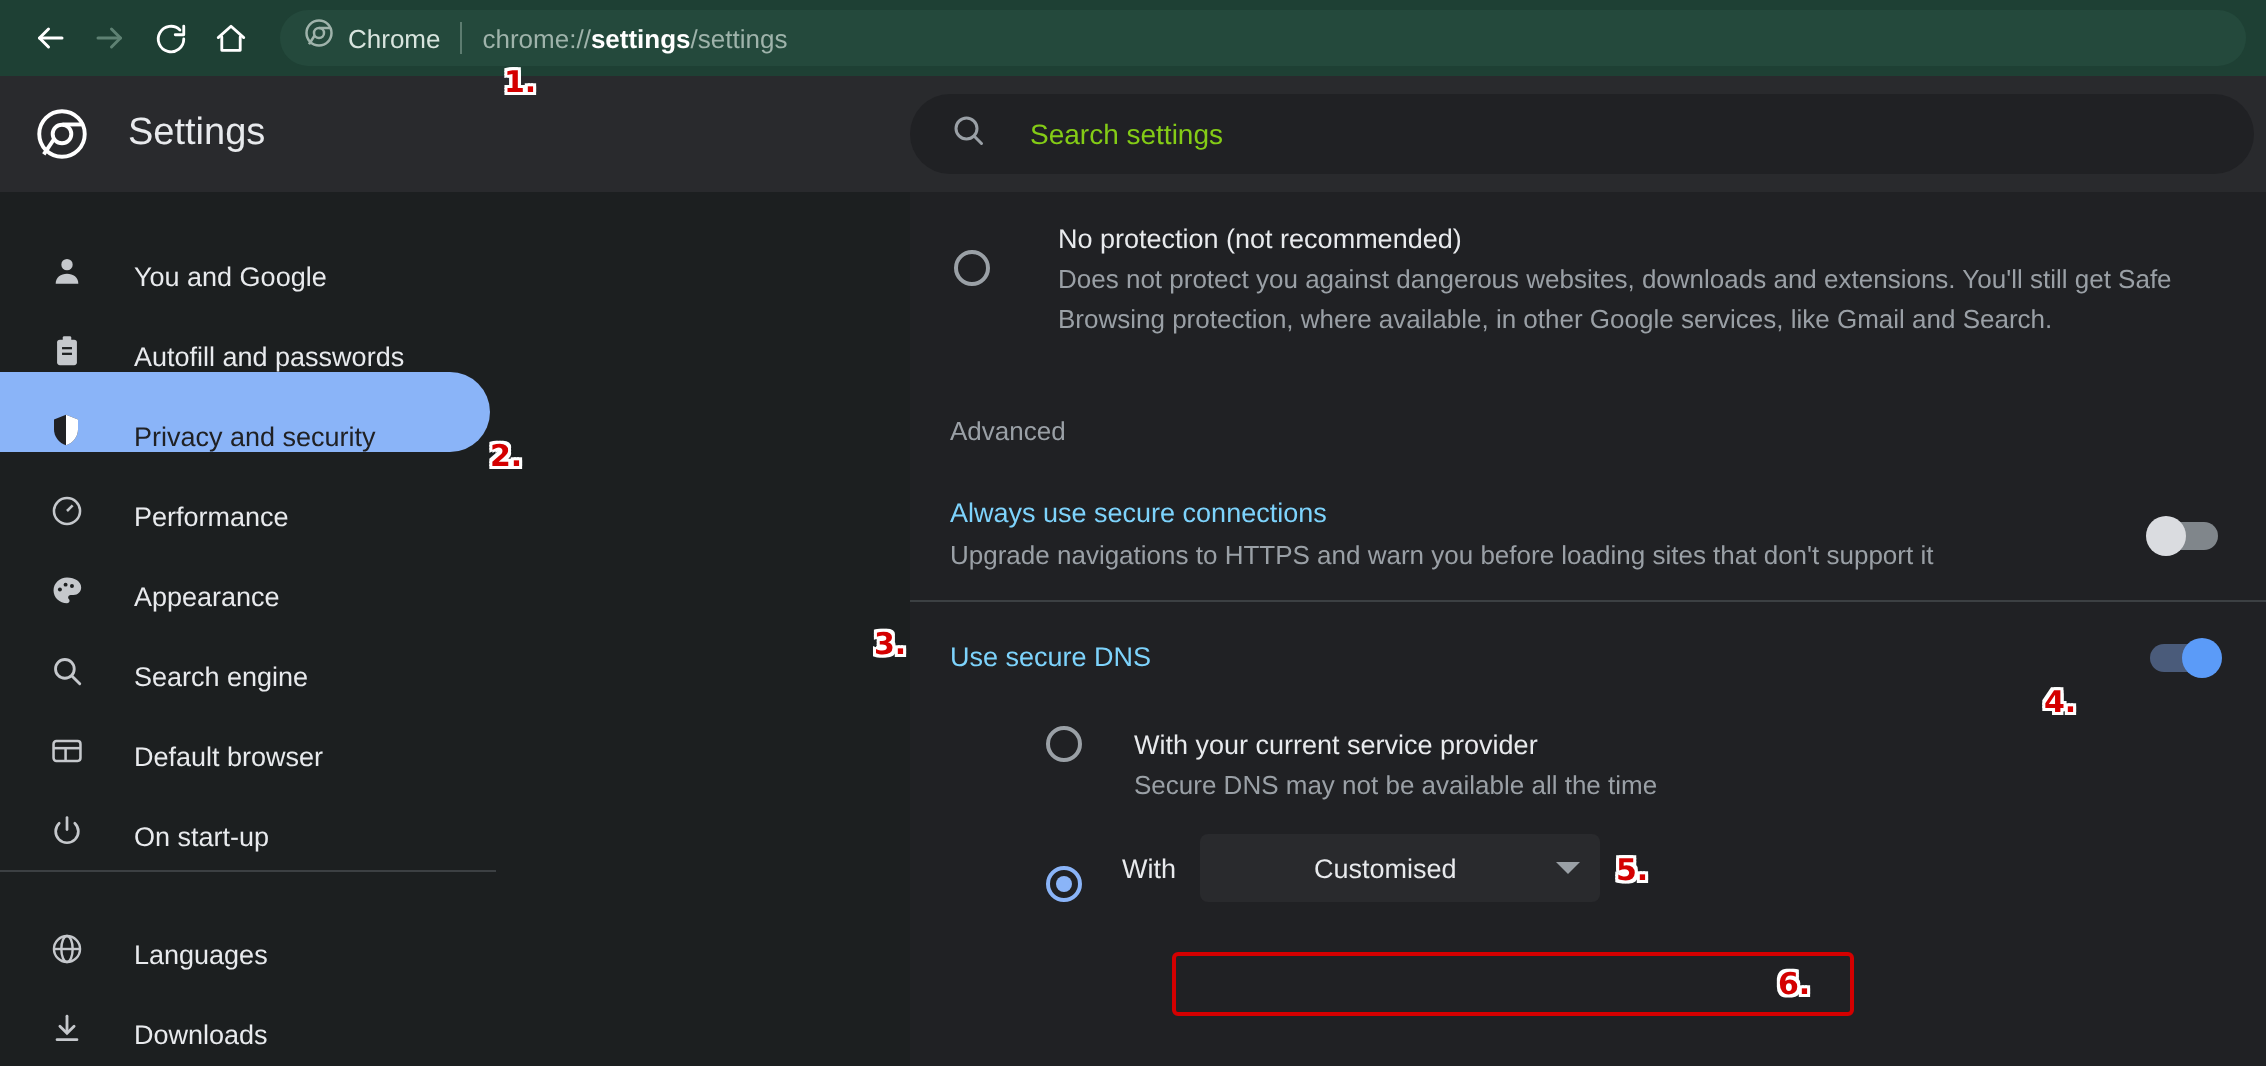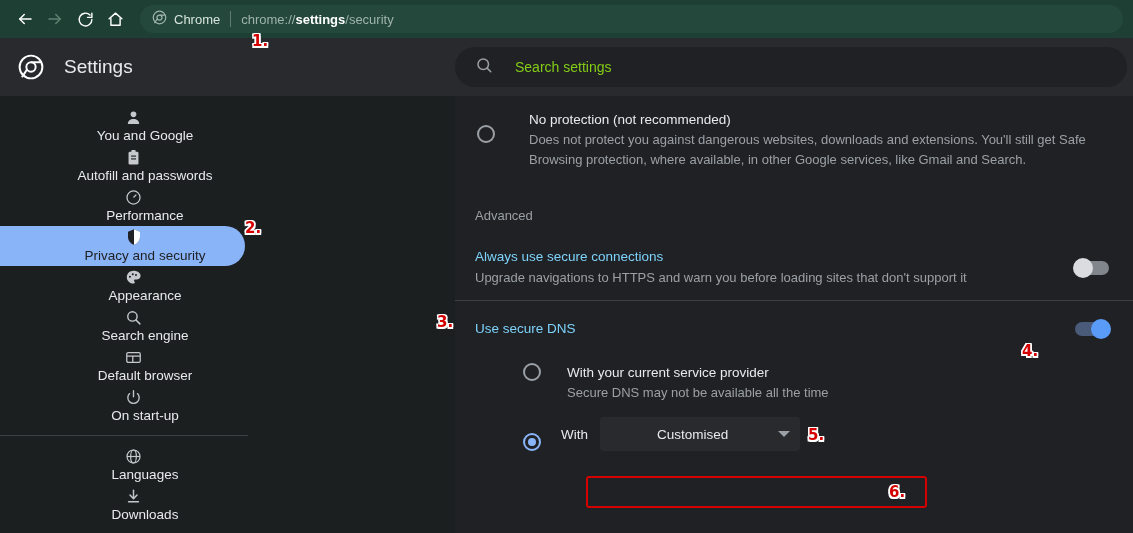--- a/index.html
+++ b/index.html
@@ -74,26 +74,25 @@
   .body-wrap { display: flex; height: 437px; width: 100%; }
 
   .sidebar {
     width: 455px; flex: 0 0 455px;
     background: #1c1f20;
     padding-top: 10px;
     position: relative;
   }
   .side-item {
     height: 40px;
-    display: flex; align-items: center;
+    display: flex; align-items: flex-end;
     margin: 0 0 0 0;
     padding-left: 22px;
     border-radius: 0 20px 20px 0;
     width: 245px;
-    flex-direction: column;
   }
   .side-item .ico { width: 22px; height: 22px; flex: 0 0 22px; display:flex; align-items:center; justify-content:center;}
   .side-item .lbl {
     font-size: 13.5px; color: #e8eaed;
     margin-left: 23px; white-space: nowrap;
   }
   .side-item.active { background: #8ab4f8; }
   .side-item.active .lbl { color: #202124; }
   .side-divider {
     height: 1px; background: #3c4043;
@@ -253,21 +252,21 @@
         <svg width="15" height="15" viewBox="0 0 24 24">
           <circle cx="12" cy="12" r="10" fill="none" stroke="#9fb3ab" stroke-width="2"></circle>
           <circle cx="12" cy="12" r="4" fill="none" stroke="#9fb3ab" stroke-width="2"></circle>
           <path d="M12 8 L21 8" stroke="#9fb3ab" stroke-width="2"></path>
           <path d="M8.5 14 L4 21" stroke="#9fb3ab" stroke-width="2"></path>
         </svg>
       </span>
       <span class="omni-chip-label">Chrome</span>
     </div>
     <div class="omni-sep"></div>
-    <div class="omni-url"><span>chrome://</span><b>settings</b><span>/security</span></div>
+    <div class="omni-url"><span>chrome://</span><b>settings</b><span>/settings</span></div>
   </div>
 </div>
 
 <div class="settings-header">
   <span class="chrome-logo">
     <svg width="26" height="26" viewBox="0 0 24 24">
       <circle cx="12" cy="12" r="10.5" fill="none" stroke="#ffffff" stroke-width="1.8"></circle>
       <circle cx="12" cy="12" r="4.3" fill="none" stroke="#ffffff" stroke-width="1.8"></circle>
       <path d="M12.2 7.6 L22 7.6" stroke="#ffffff" stroke-width="1.8" fill="none"></path>
       <path d="M8.4 14.2 L3.6 21.4" stroke="#ffffff" stroke-width="1.8" fill="none"></path>
@@ -305,38 +304,38 @@
         <svg width="17" height="17" viewBox="0 0 24 24" fill="none" stroke="#c5c8cc" stroke-width="2">
           <rect x="5" y="4" width="14" height="18" rx="2" fill="#c5c8cc" stroke="none"></rect>
           <rect x="9" y="1.5" width="6" height="4" rx="1" fill="#c5c8cc" stroke="none"></rect>
           <line x1="8.5" y1="10" x2="15.5" y2="10" stroke="#1c1f20" stroke-width="1.6"></line>
           <line x1="8.5" y1="14" x2="15.5" y2="14" stroke="#1c1f20" stroke-width="1.6"></line>
         </svg>
       </span>
       <span class="lbl">Autofill and passwords</span>
     </div>
 
+    <div class="side-item active">
+      <span class="ico">
+        <svg width="18" height="18" viewBox="0 0 24 24">
+            <path d="M12 1.8 4 5v6.5c0 5 3.4 9.4 8 10.7 4.6-1.3 8-5.7 8-10.7V5z" fill="#202124"></path>
+            <path d="M12 1.8V22.2c4.6-1.3 8-5.7 8-10.7V5z" fill="#ffffff"></path>
+          </svg>
+      </span>
+      <span class="lbl">Privacy and security</span>
+    </div>
+
     <div class="side-item">
       <span class="ico">
         <svg width="17" height="17" viewBox="0 0 24 24" fill="none" stroke="#c5c8cc" stroke-width="1.8">
             <circle cx="12" cy="12" r="9.2"></circle>
             <line x1="12" y1="12" x2="16" y2="8"></line>
           </svg>
       </span>
       <span class="lbl">Performance</span>
-    </div>
-
-    <div class="side-item active">
-      <span class="ico">
-        <svg width="18" height="18" viewBox="0 0 24 24">
-            <path d="M12 1.8 4 5v6.5c0 5 3.4 9.4 8 10.7 4.6-1.3 8-5.7 8-10.7V5z" fill="#202124"></path>
-            <path d="M12 1.8V22.2c4.6-1.3 8-5.7 8-10.7V5z" fill="#ffffff"></path>
-          </svg>
-      </span>
-      <span class="lbl">Privacy and security</span>
     </div>
 
     <div class="side-item">
       <span class="ico">
         <svg width="17" height="17" viewBox="0 0 24 24">
             <path d="M12 2.5C6.8 2.5 2.5 6.5 2.5 11.6c0 5 4.3 9 9.5 9 1 0 1.8-.8 1.8-1.7 0-.5-.2-.9-.5-1.2-.3-.3-.5-.7-.5-1.2 0-1 .8-1.7 1.8-1.7h2c3 0 5.4-2.4 5.4-5.3 0-4-4.3-7-10-7z" fill="#c5c8cc"></path>
             <circle cx="7" cy="11" r="1.4" fill="#1c1f20"></circle>
             <circle cx="11" cy="7.5" r="1.4" fill="#1c1f20"></circle>
             <circle cx="15.5" cy="8.5" r="1.4" fill="#1c1f20"></circle>
           </svg>

